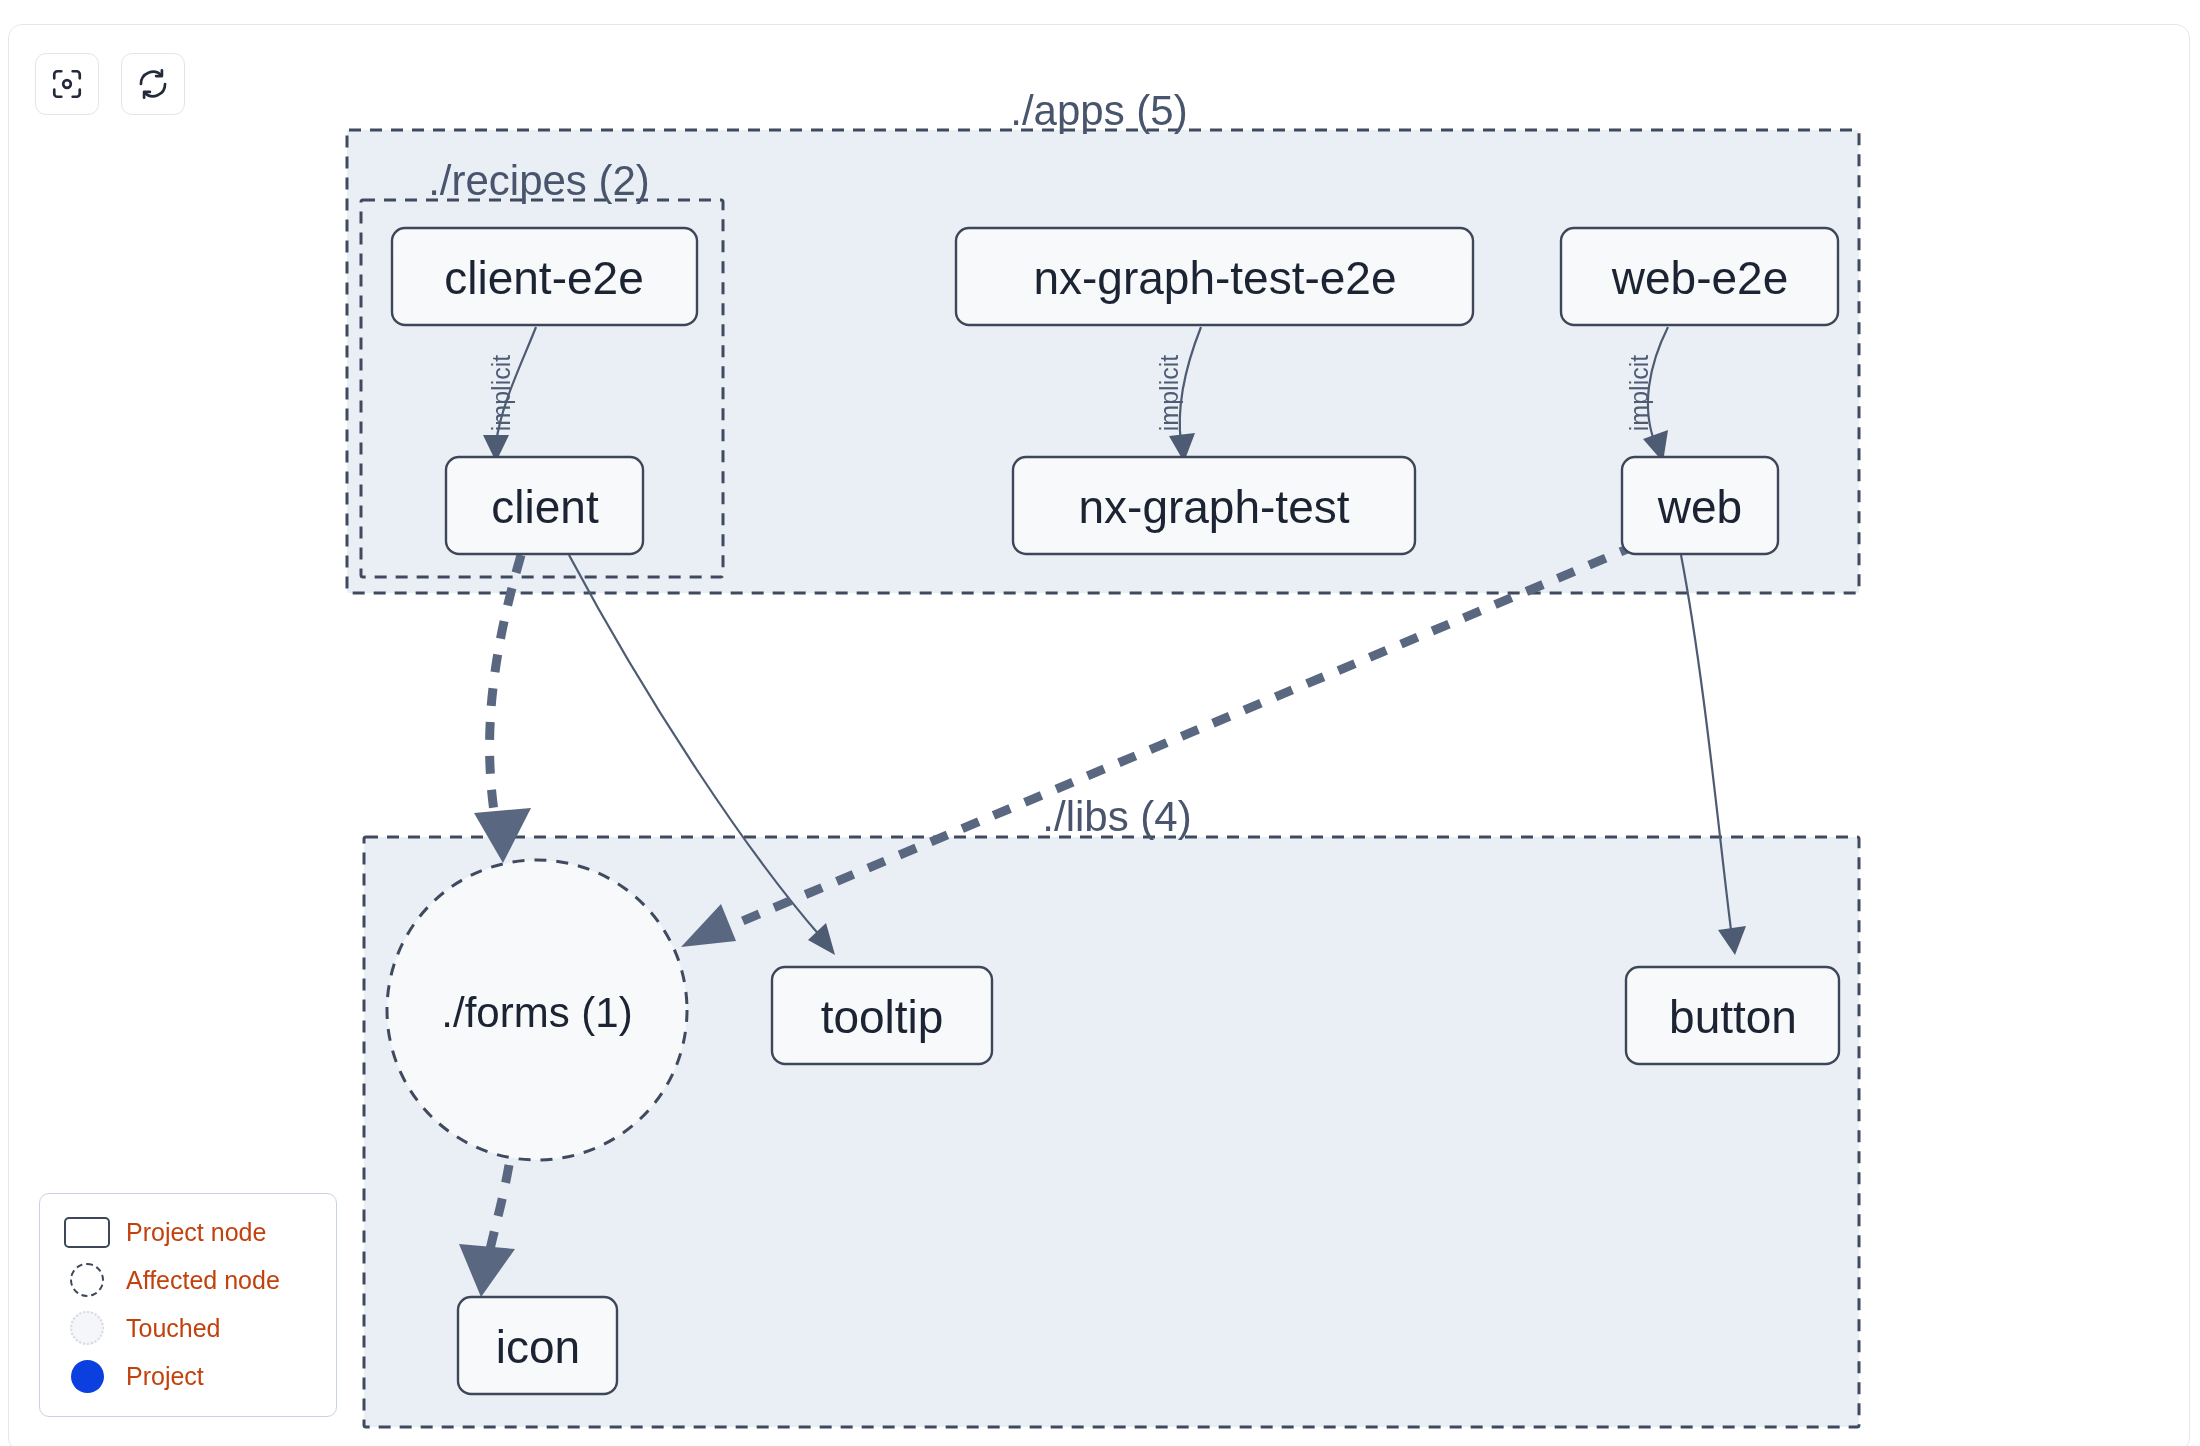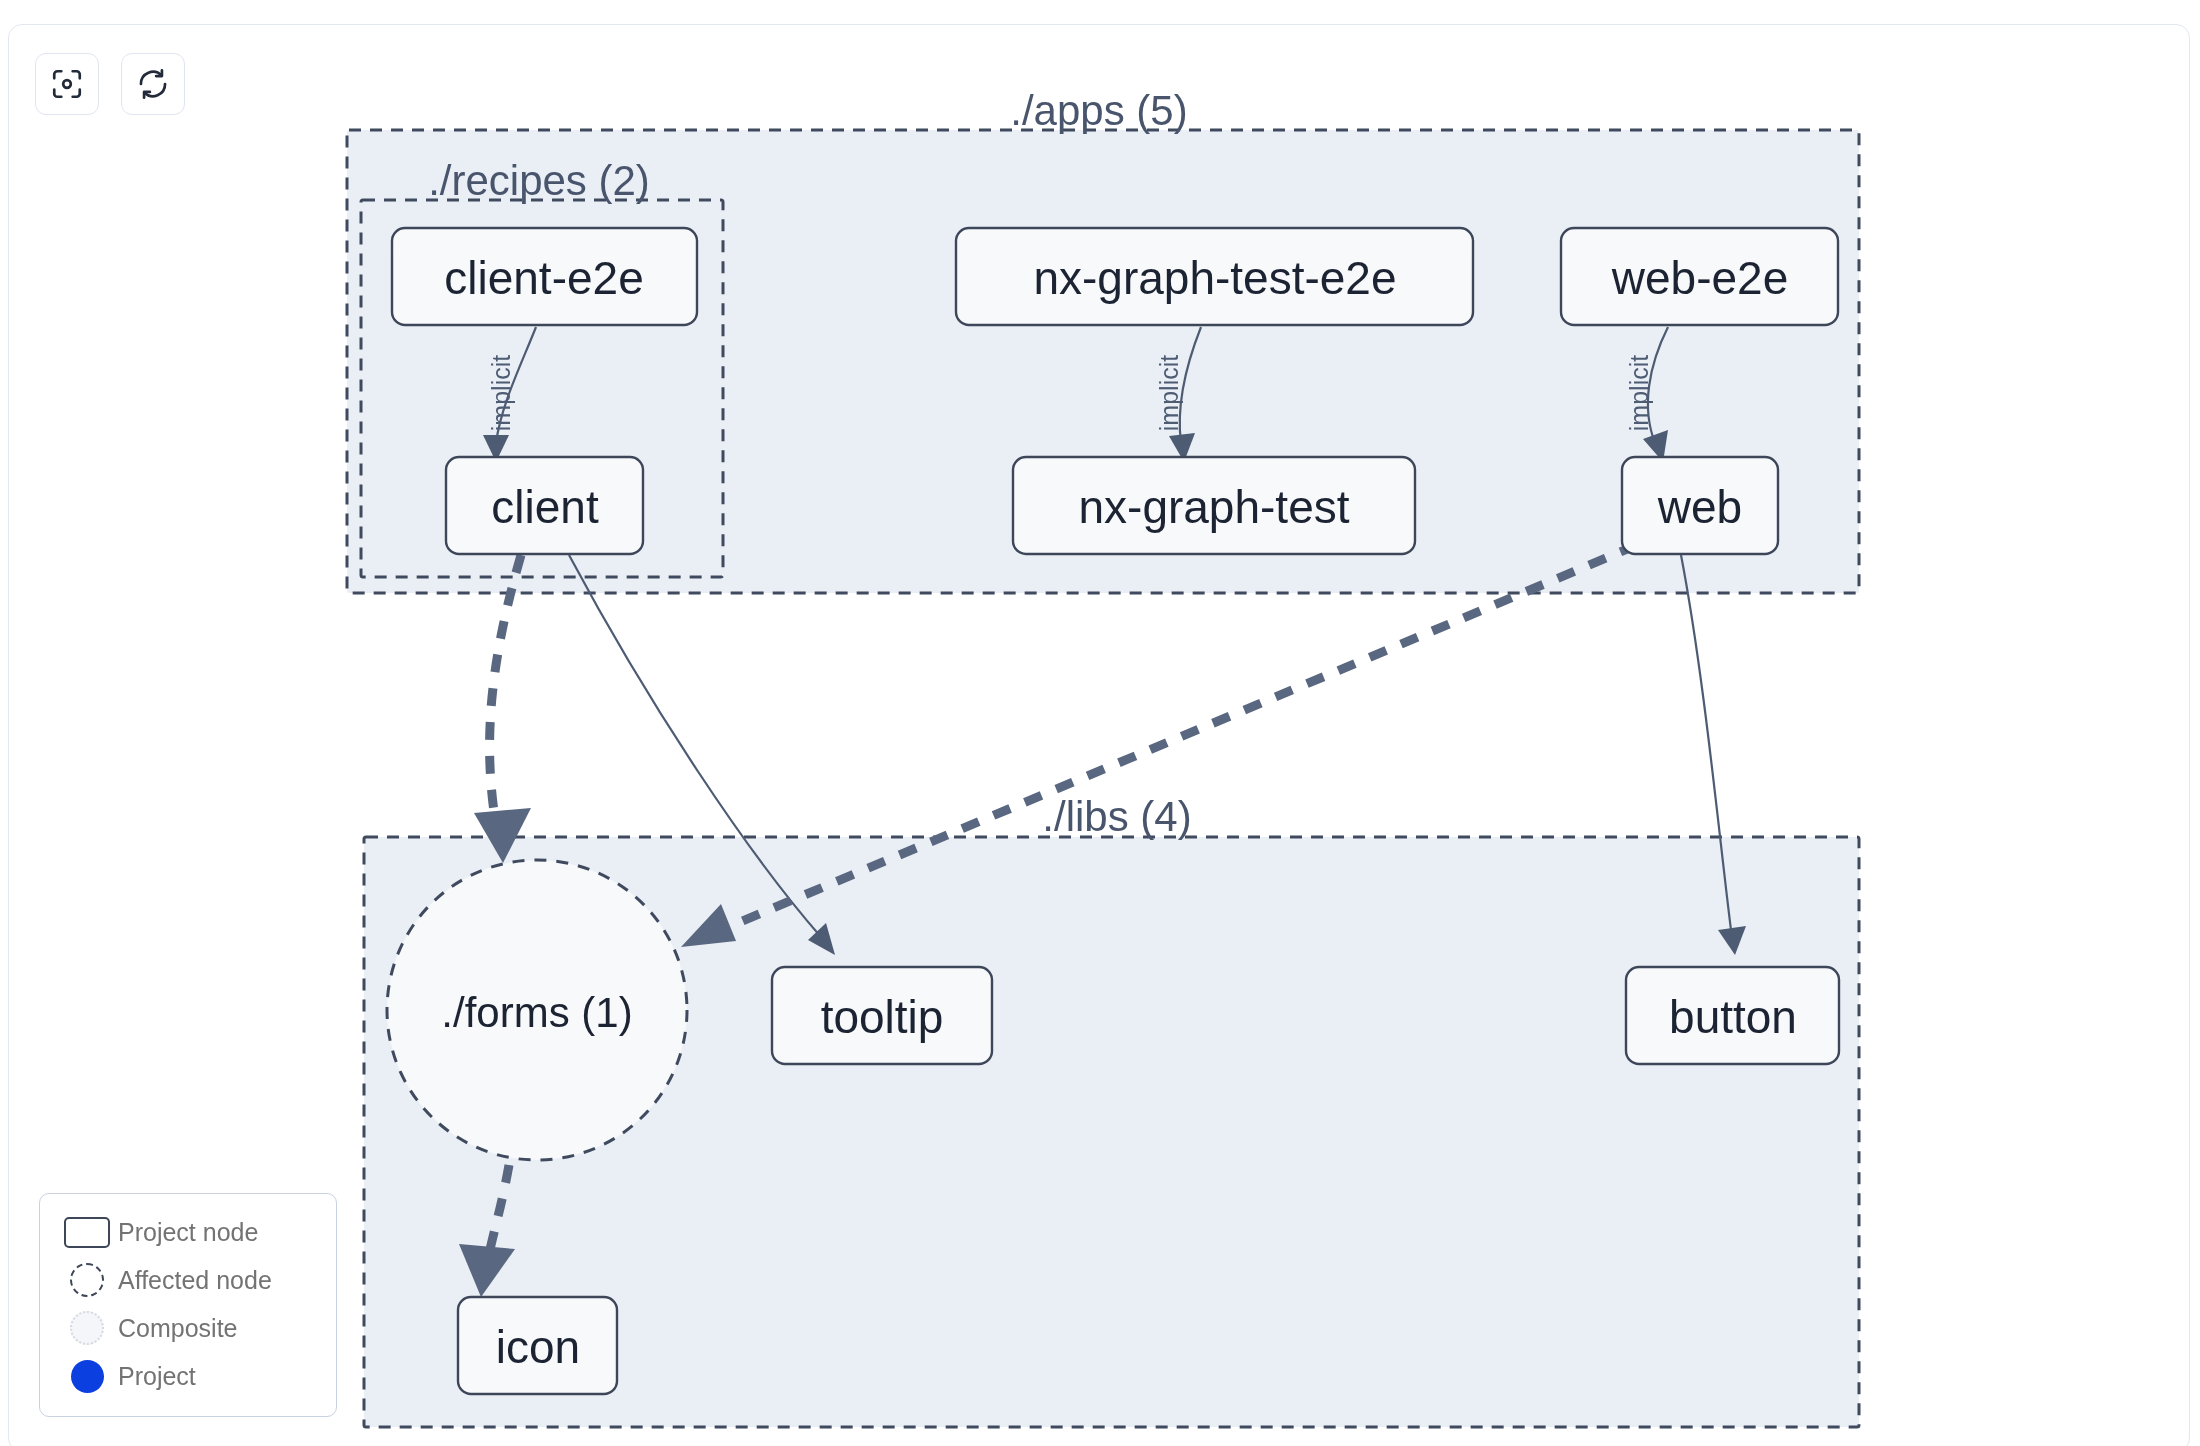--- a/index.html
+++ b/index.html
@@ -47,21 +47,21 @@
   .arrowfill{fill:#5a6780;}
   .arrowfill-thin{fill:#4d5b73;}
   
   #legend{
     position:absolute;left:30px;bottom:34px;width:298px;
     border:1.5px solid #c9d2e0;border-radius:10px;background:#ffffff;
     padding:14px 16px 16px 16px;box-sizing:border-box;z-index:40;
   }
   .legend-row{display:flex;align-items:center;height:48px;}
   .legend-swatch{width:62px;display:flex;align-items:center;justify-content:center;flex:0 0 62px;}
-  .legend-text{font-size:25px;color:#737373;white-space:nowrap;}
+  .legend-text{font-size:25px;color:#c2410c;margin-left:8px;white-space:nowrap;}
   .sw-rect{width:46px;height:31px;border:2.5px solid #3d4759;border-radius:5px;background:#fff;box-sizing:border-box;}
   .sw-dashcircle{width:34px;height:34px;border:2.5px dashed #3d4759;border-radius:50%;box-sizing:border-box;}
   .sw-affected{width:34px;height:34px;border:2.5px dotted #d5dae3;border-radius:50%;background:#f4f6f9;box-sizing:border-box;}
   .sw-touched{width:33px;height:33px;border-radius:50%;background:#0b3fe0;}
 </style>
 </head>
 <body>
 
 <div id="canvas">
 
@@ -213,21 +213,21 @@
     <div class="legend-row">
       <span class="legend-swatch">
           <span class="sw-dashcircle"></span>
         </span>
       <span class="legend-text">Affected node</span>
     </div>
     <div class="legend-row">
       <span class="legend-swatch">
           <span class="sw-affected"></span>
         </span>
-      <span class="legend-text">Composite</span>
+      <span class="legend-text">Touched</span>
     </div>
     <div class="legend-row">
       <span class="legend-swatch">
           <span class="sw-touched"></span>
         </span>
       <span class="legend-text">Project</span>
     </div>
   </div>
 
 </div>

